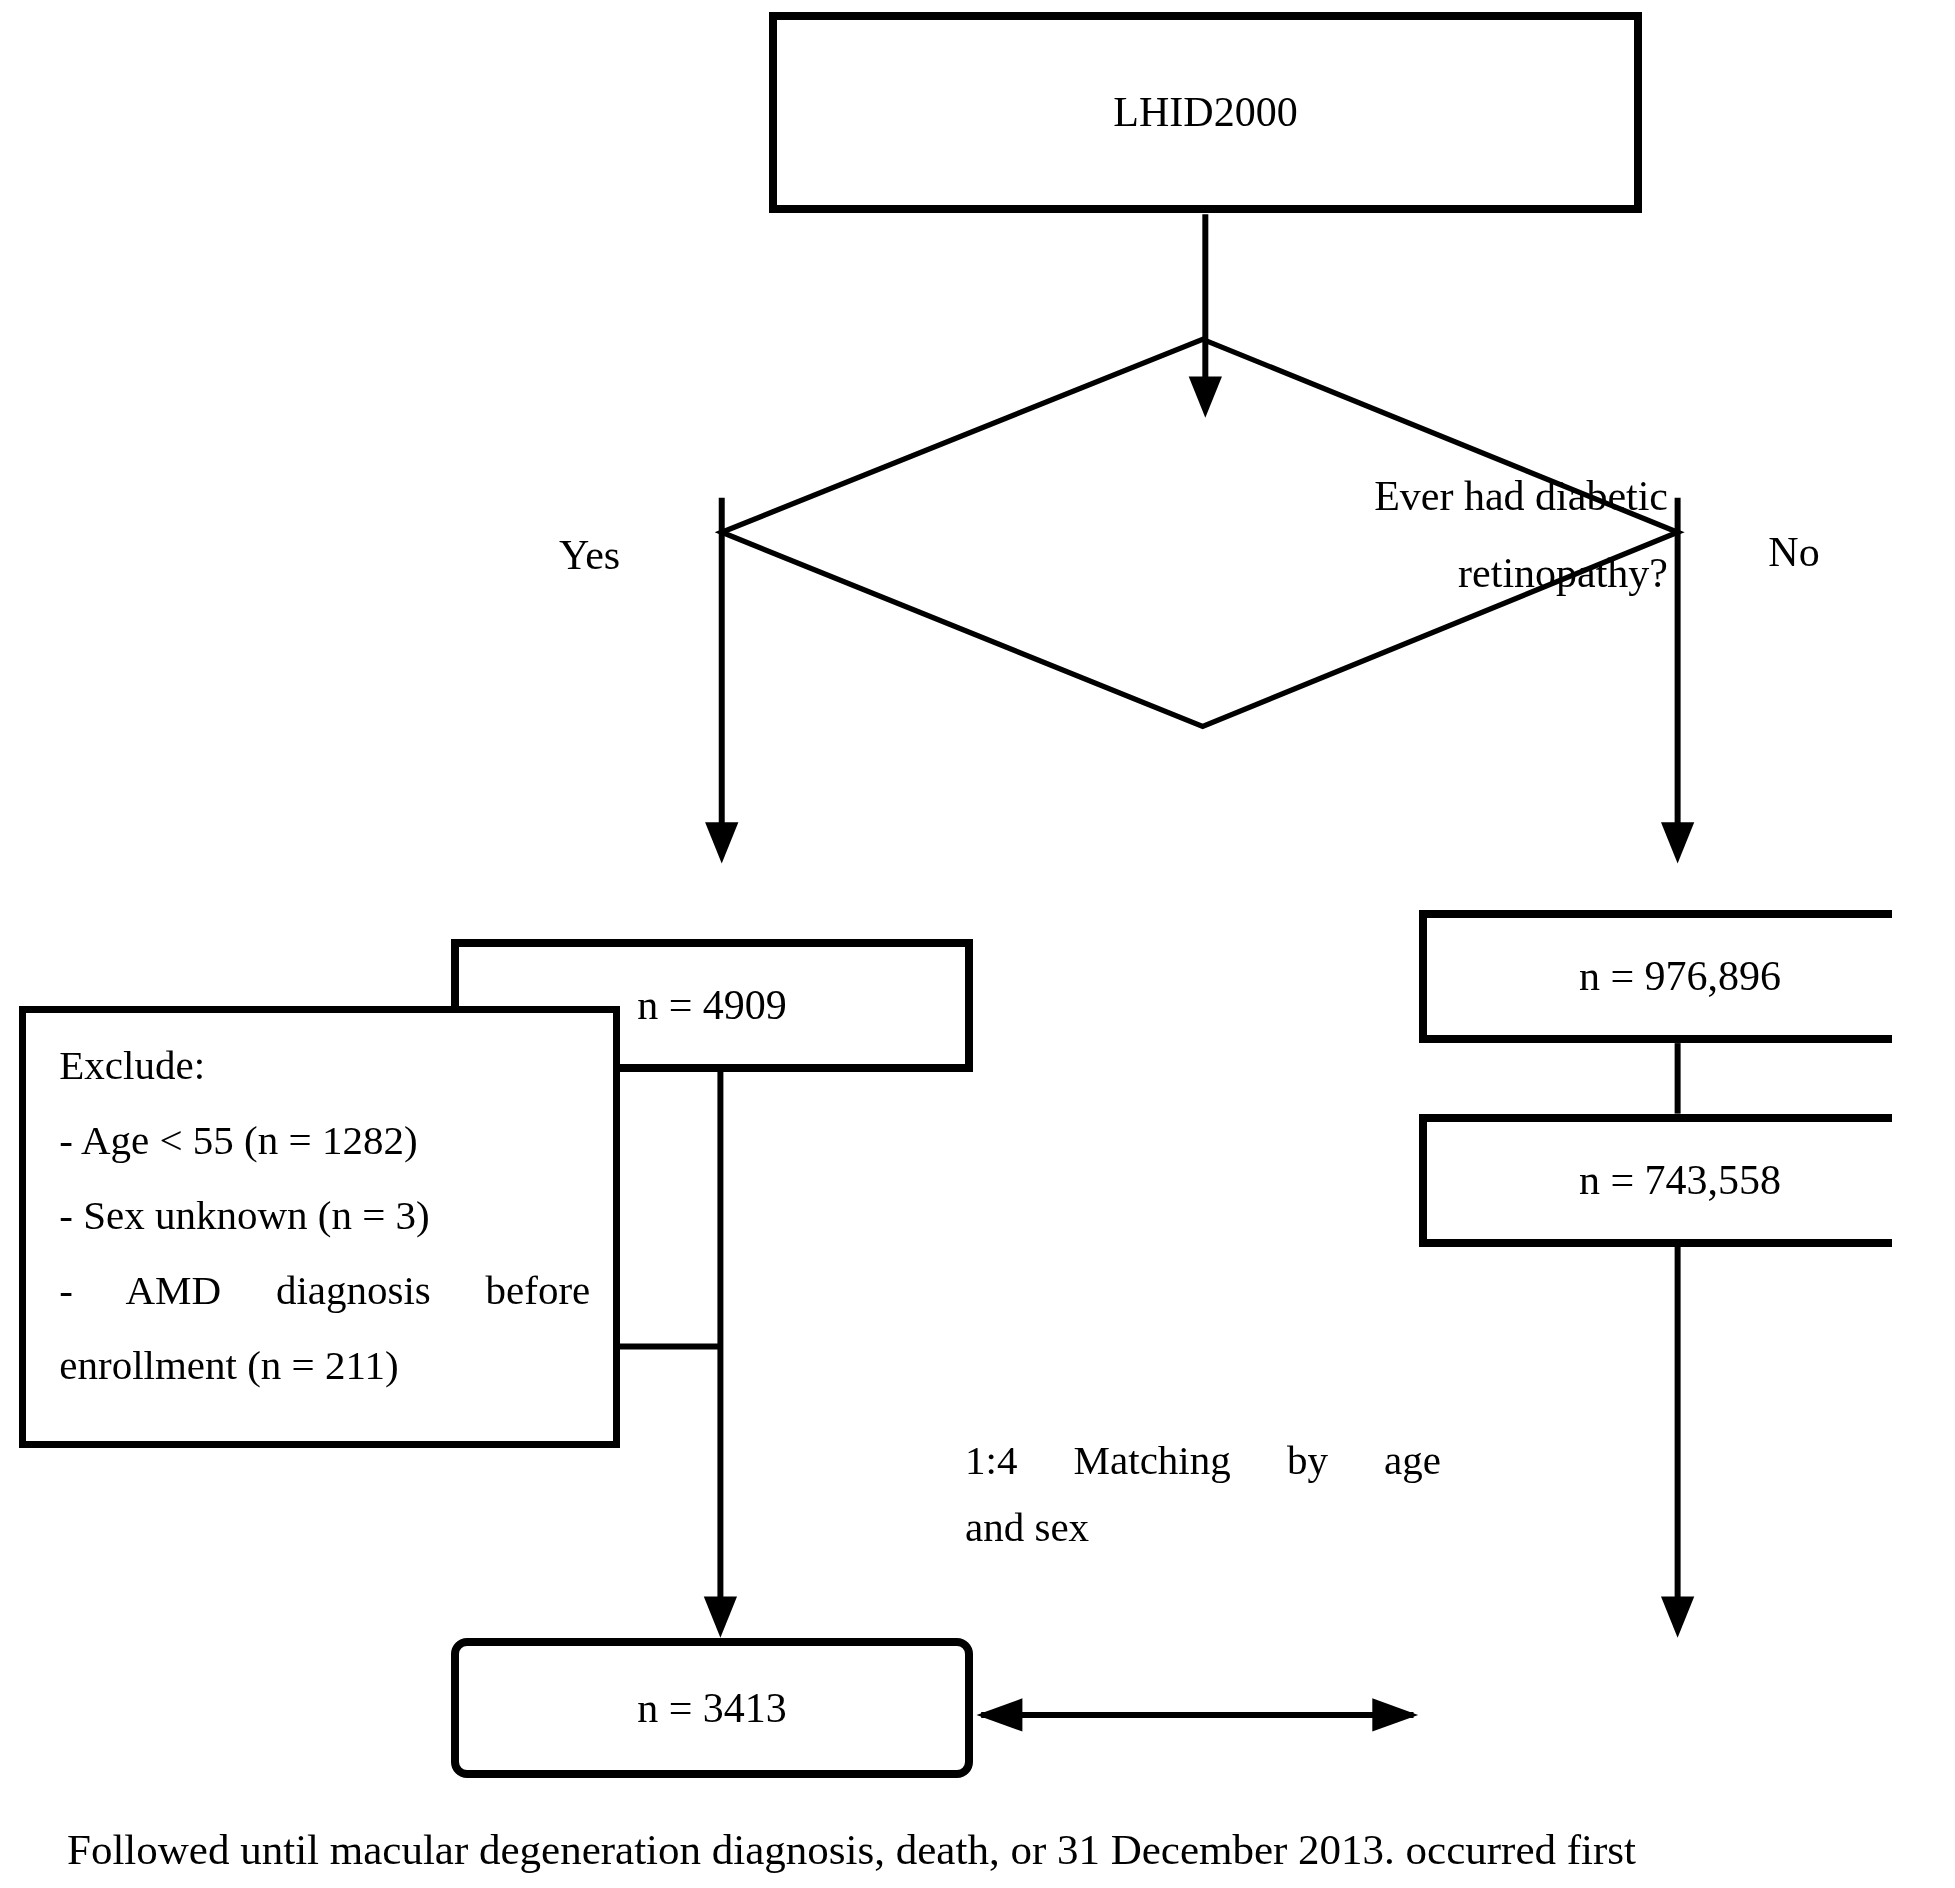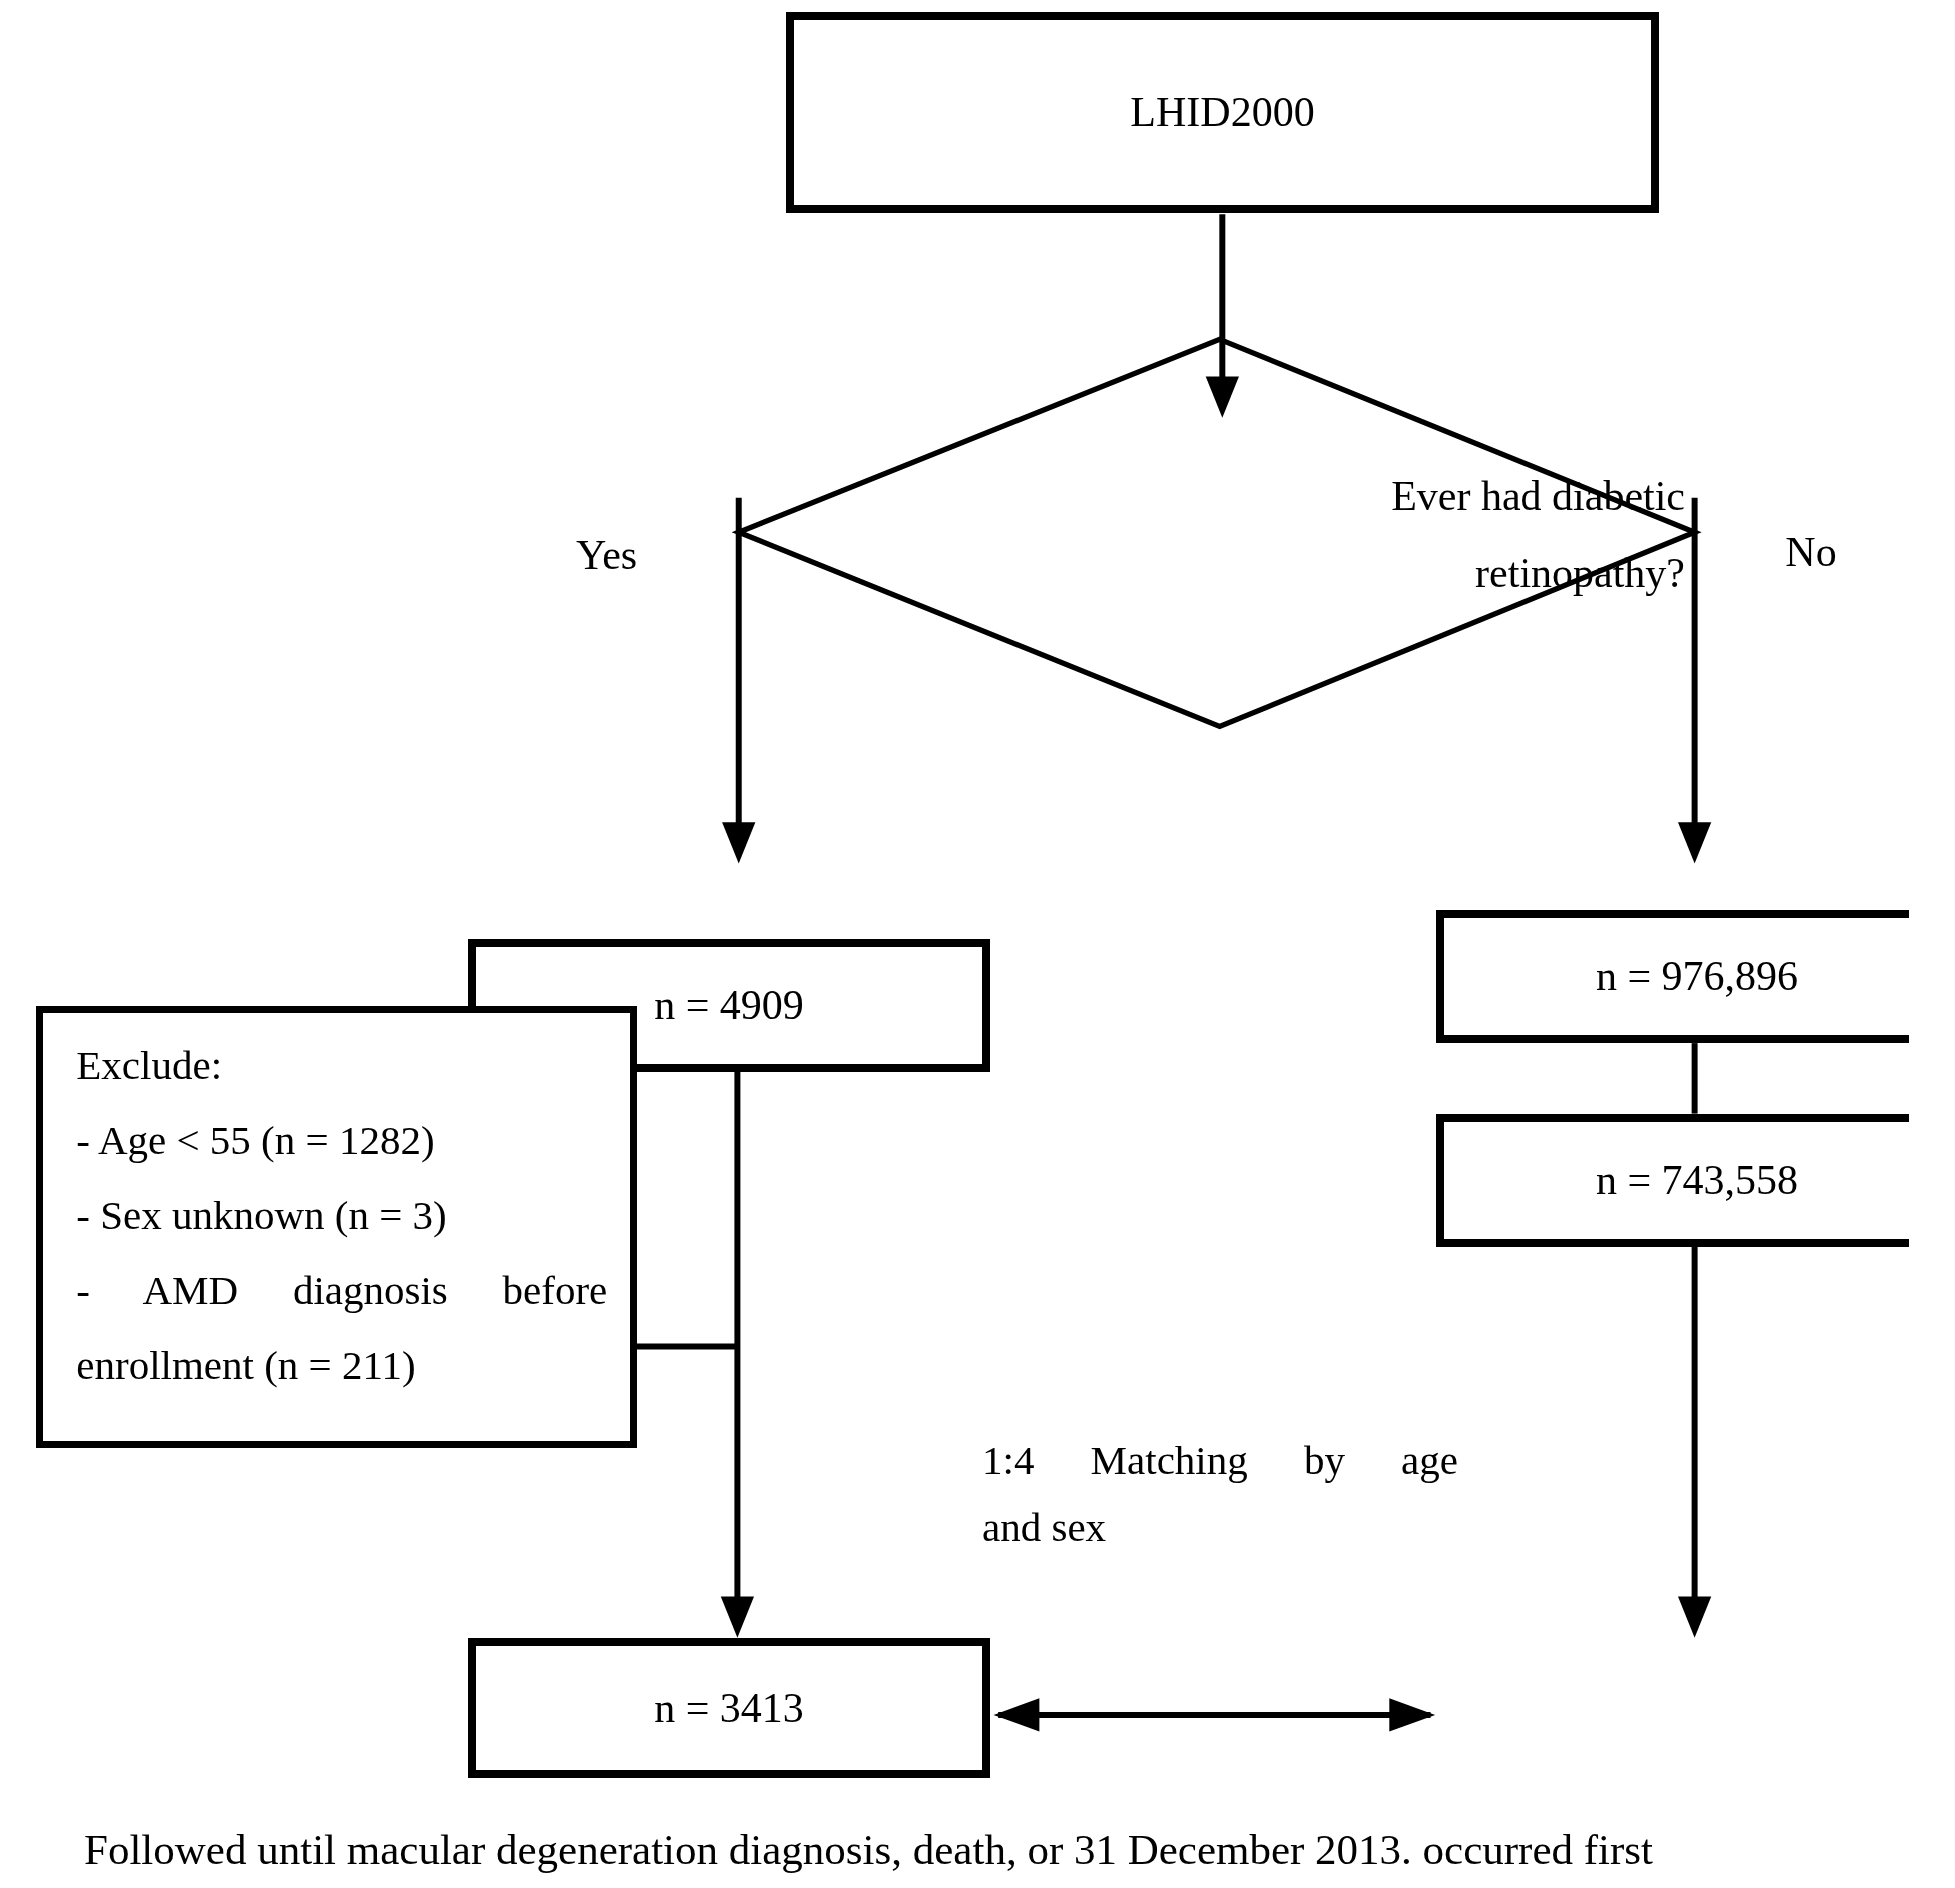--- a/index.html
+++ b/index.html
@@ -3,40 +3,39 @@
 <meta charset="utf-8">
 <style>
   html,body{margin:0;padding:0;background:#ffffff;}
   #canvas{
     position:relative;
     width:1892px;height:1888px;
     background:#ffffff;
     font-family:"Liberation Serif","DejaVu Serif",serif;
     color:#000;
     overflow:hidden;
-    margin-left:17px;
   }
   #wires{position:absolute;left:0;top:0;z-index:1;}
   .box{
     position:absolute;
     background:#ffffff;
     border:8px solid #000;
     box-sizing:border-box;
     display:flex;align-items:center;justify-content:center;
     z-index:2;
     font-size:42px;
     line-height:77px;
     text-align:center;
   }
   .box-inner{white-space:nowrap;}
   #top-box{left:769px;top:12px;width:873px;height:201px;border-width:8.6px;}
   #box-dr{left:451px;top:939px;width:522px;height:133px;}
   #box-nondr{left:1419px;top:910px;width:522px;height:133px;}
   #box-nondr2{left:1419px;top:1114px;width:522px;height:133px;}
-  #box-dr-final{left:451px;top:1638px;width:522px;height:140px;}
+  #box-dr-final{left:451px;top:1638px;width:522px;height:140px;border-radius:16px;}
   #box-ctrl-final{left:1419px;top:1638px;width:522px;height:140px;}
   #exclude-box{
     position:absolute;left:19.3px;top:1006px;width:601px;height:442px;
     background:#ffffff;border:7.3px solid #000;box-sizing:border-box;
     z-index:3;
     font-size:41px;line-height:75px;
     padding:14.6px 23px 0 33px;
   }
   .x-line{white-space:nowrap;}
   .justify-line{white-space:normal;text-align:justify;text-align-last:justify;}

